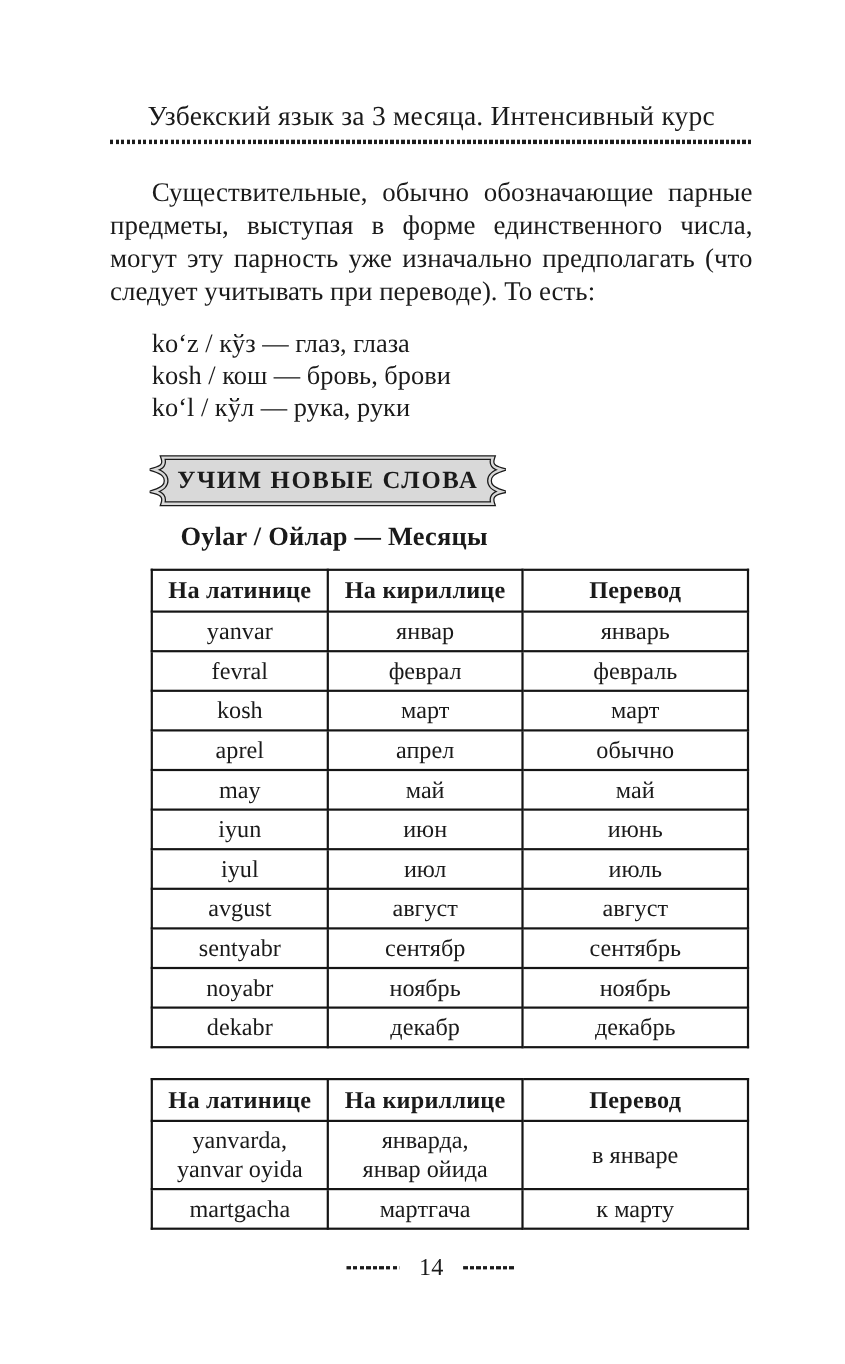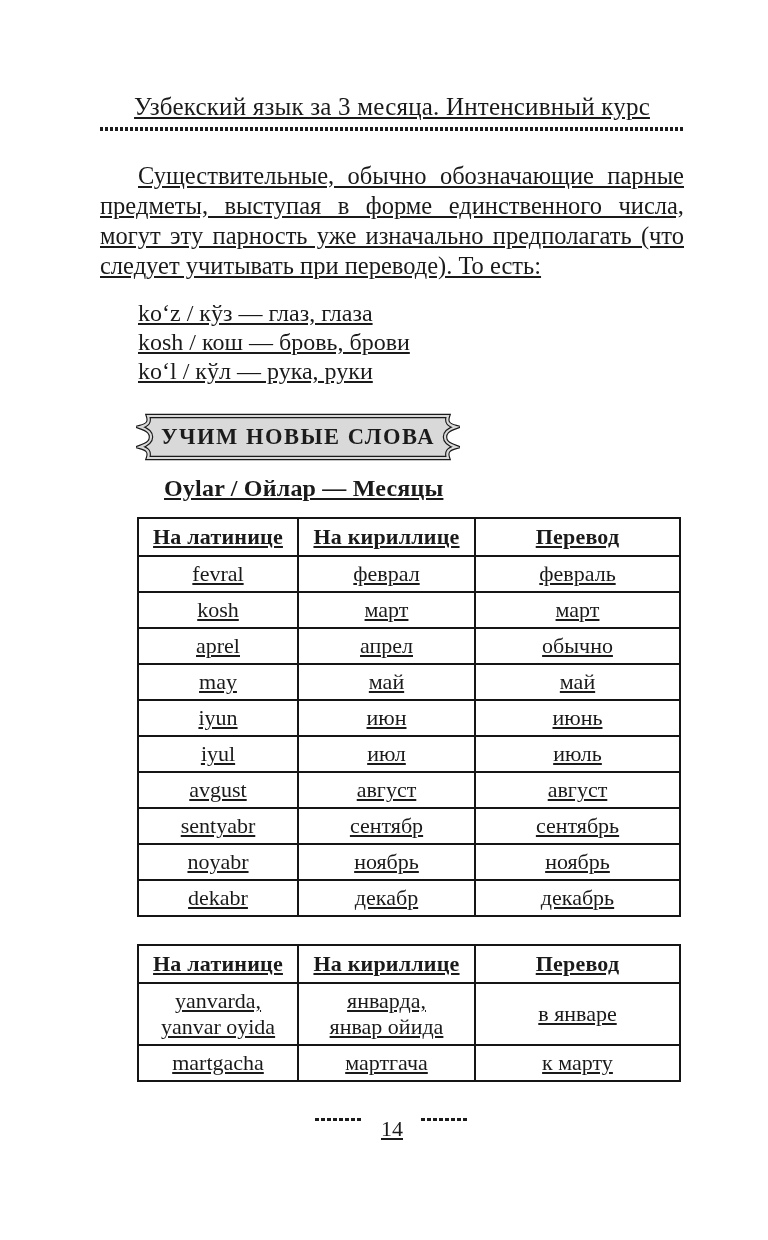--- a/index.html
+++ b/index.html
@@ -2,21 +2,21 @@
 <html lang="ru"><head>
 <meta charset="utf-8">
 <style>
   html,body{margin:0;padding:0;}
   body{
     width:768px;height:1240px;background:#ffffff;overflow:hidden;
     font-family:"Liberation Serif","DejaVu Serif",serif;color:#1a1a1a;
     -webkit-font-smoothing:antialiased;
   }
   .page{width:768px;height:1240px;position:relative;}
-  .content{position:absolute;left:100px;top:0;width:584px;text-decoration:underline;}
+  .content{position:absolute;left:100px;top:0;width:584px;}
 
   
   .running-head{
     padding-top:94px;text-align:center;font-size:25px;line-height:26px;
     letter-spacing:.2px;
   }
   .head-rule{
     margin-top:7px;height:4px;
     background:repeating-linear-gradient(90deg,#1c1c1c 0 3px,transparent 3px 5px);
   }
@@ -44,21 +44,21 @@
   col.c1{width:160px;}col.c2{width:177px;}col.c3{width:205px;}
   th,td{
     border:2.5px solid #151515;text-align:center;vertical-align:middle;
     font-size:22px;padding:4px 2px;white-space:pre-line;line-height:26px;
   }
   th{font-weight:bold;padding:5px 2px;letter-spacing:.2px;}
   .usage-table{margin-top:27px;}
 
   
   .footer{
-    margin-top:36px;display:flex;justify-content:center;gap:18px;
+    margin-top:23px;display:flex;align-items:center;justify-content:center;gap:18px;
   }
   .foot-dots{
     width:48px;height:3px;
     background:repeating-linear-gradient(90deg,#1c1c1c 0 4px,transparent 4px 6px);
   }
   .page-num{font-size:22px;line-height:22px;}
 </style>
 </head>
 <body>
 
@@ -100,20 +100,25 @@
         </colgroup>
       <thead>
         <tr>
           <th>На латинице</th>
           <th>На кириллице</th>
           <th>Перевод</th>
         </tr>
       </thead>
       <tbody>
           <tr>
+            <td>yanvar</td>
+            <td>январ</td>
+            <td>январь</td>
+          </tr>
+          <tr>
             <td>fevral</td>
             <td>феврал</td>
             <td>февраль</td>
           </tr>
           <tr>
             <td>kosh</td>
             <td>март</td>
             <td>март</td>
           </tr>
           <tr>

